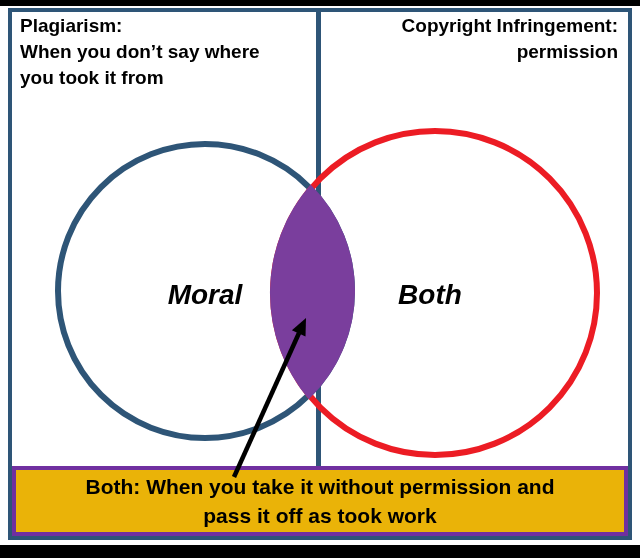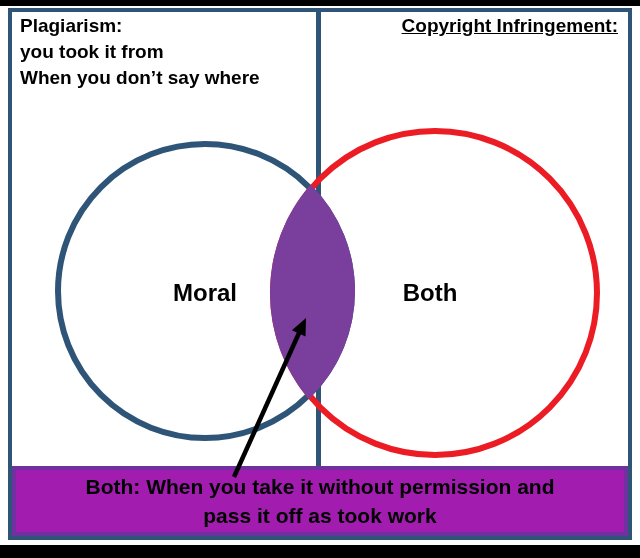--- a/index.html
+++ b/index.html
@@ -17,57 +17,58 @@
   }
   .divider{
     position:absolute;left:316px;top:8px;width:5px;height:458px;
     background:#2E5577;z-index:1;
   }
   .caption{
     position:absolute;top:13px;font-size:19px;font-weight:700;color:#000;
     line-height:26px;z-index:4;
   }
   .caption.left{left:20px;width:290px;text-align:left;}
-  .caption.right{right:22px;width:270px;text-align:right;text-decoration:underline;}
+  .caption.right{right:22px;width:270px;text-align:right;}
   .circle{position:absolute;border-radius:50%;background:transparent;z-index:2;box-sizing:border-box;}
   .circle.moral{left:55px;top:141px;width:300px;height:300px;border:6px solid #2E5577;}
   .circle.legal{left:270px;top:128px;width:330px;height:330px;border:6px solid #EC1C24;}
   .overlay{position:absolute;left:0;top:0;width:640px;height:558px;z-index:6;pointer-events:none;}
   .circle-label{
-    position:absolute;width:130px;text-align:center;font-size:24px;font-weight:700;
-    color:#000;z-index:4;
+    position:absolute;width:130px;text-align:center;font-size:28px;font-weight:700;
+    color:#000;z-index:4;font-style:italic;
   }
   .circle-label.moral{left:140px;top:279px;}
   .circle-label.legal{left:365px;top:279px;}
   .banner{
     position:absolute;left:12px;top:466px;width:616px;height:70px;
-    border:4px solid #7030A0;background:#a21caf;z-index:5;box-sizing:border-box;
+    border:4px solid #7030A0;background:#eab308;z-index:5;box-sizing:border-box;
     display:flex;flex-direction:column;justify-content:center;align-items:center;
     font-size:21px;font-weight:700;color:#000;line-height:29px;text-align:center;
   }
 </style>
 </head>
 <body>
 
 <div class="stage">
 
   <div class="bar top"></div>
   <div class="bar bottom"></div>
 
   <div class="frame"></div>
   <div class="divider"></div>
 
   <div class="caption left">
     <div>Plagiarism:</div>
+    <div>When you don’t say where</div>
     <div>you took it from</div>
-    <div>When you don’t say where</div>
   </div>
 
   <div class="caption right">
     <div>Copyright Infringement:</div>
+    <div>permission</div>
   </div>
 
   <div class="circle moral"></div>
   <div class="circle legal"></div>
 
   <div class="circle-label moral">Moral</div>
   <div class="circle-label legal">Both</div>
 
   <svg class="overlay" viewBox="0 0 640 558" xmlns="http://www.w3.org/2000/svg">
     <path d="M310.6,184.5 A165,165 0 0 0 308.8,399.3 A150,150 0 0 0 310.6,184.5 Z" fill="#7A3E9D"></path>

